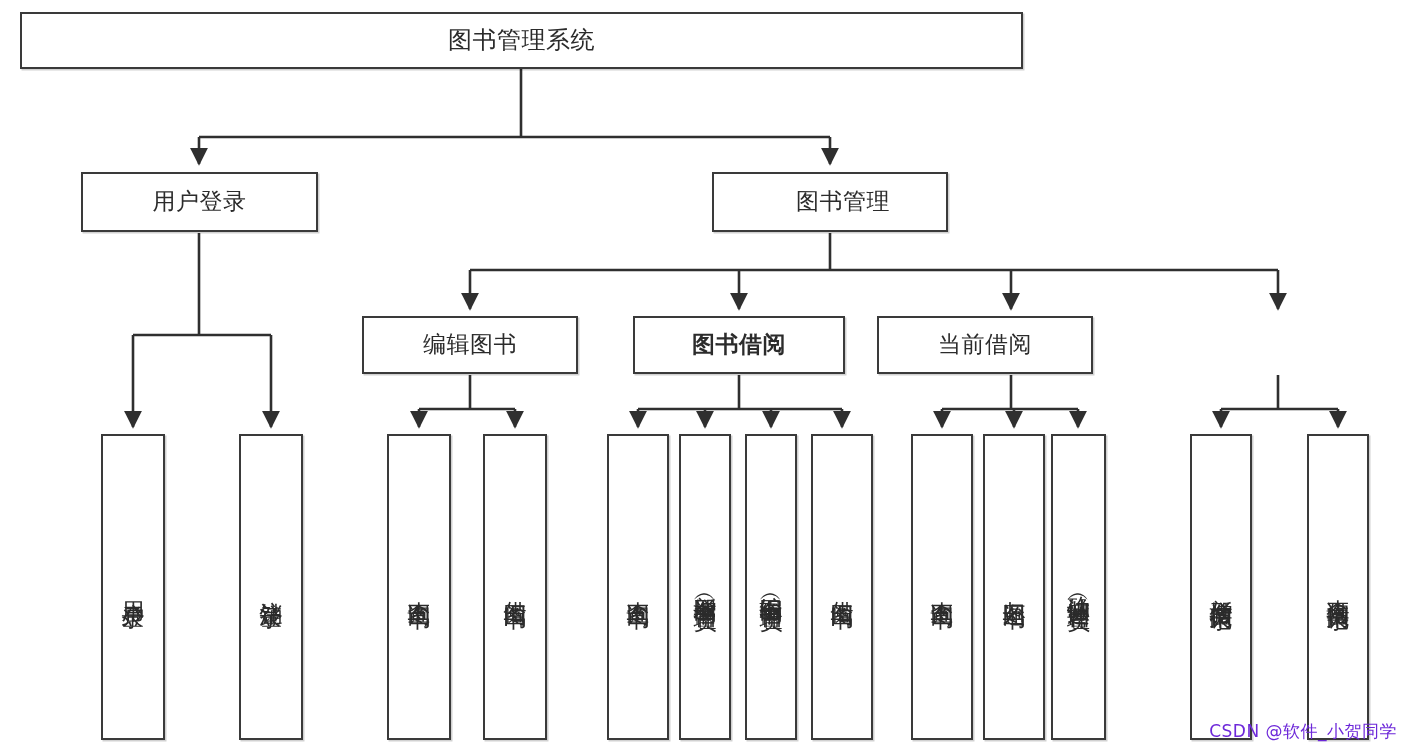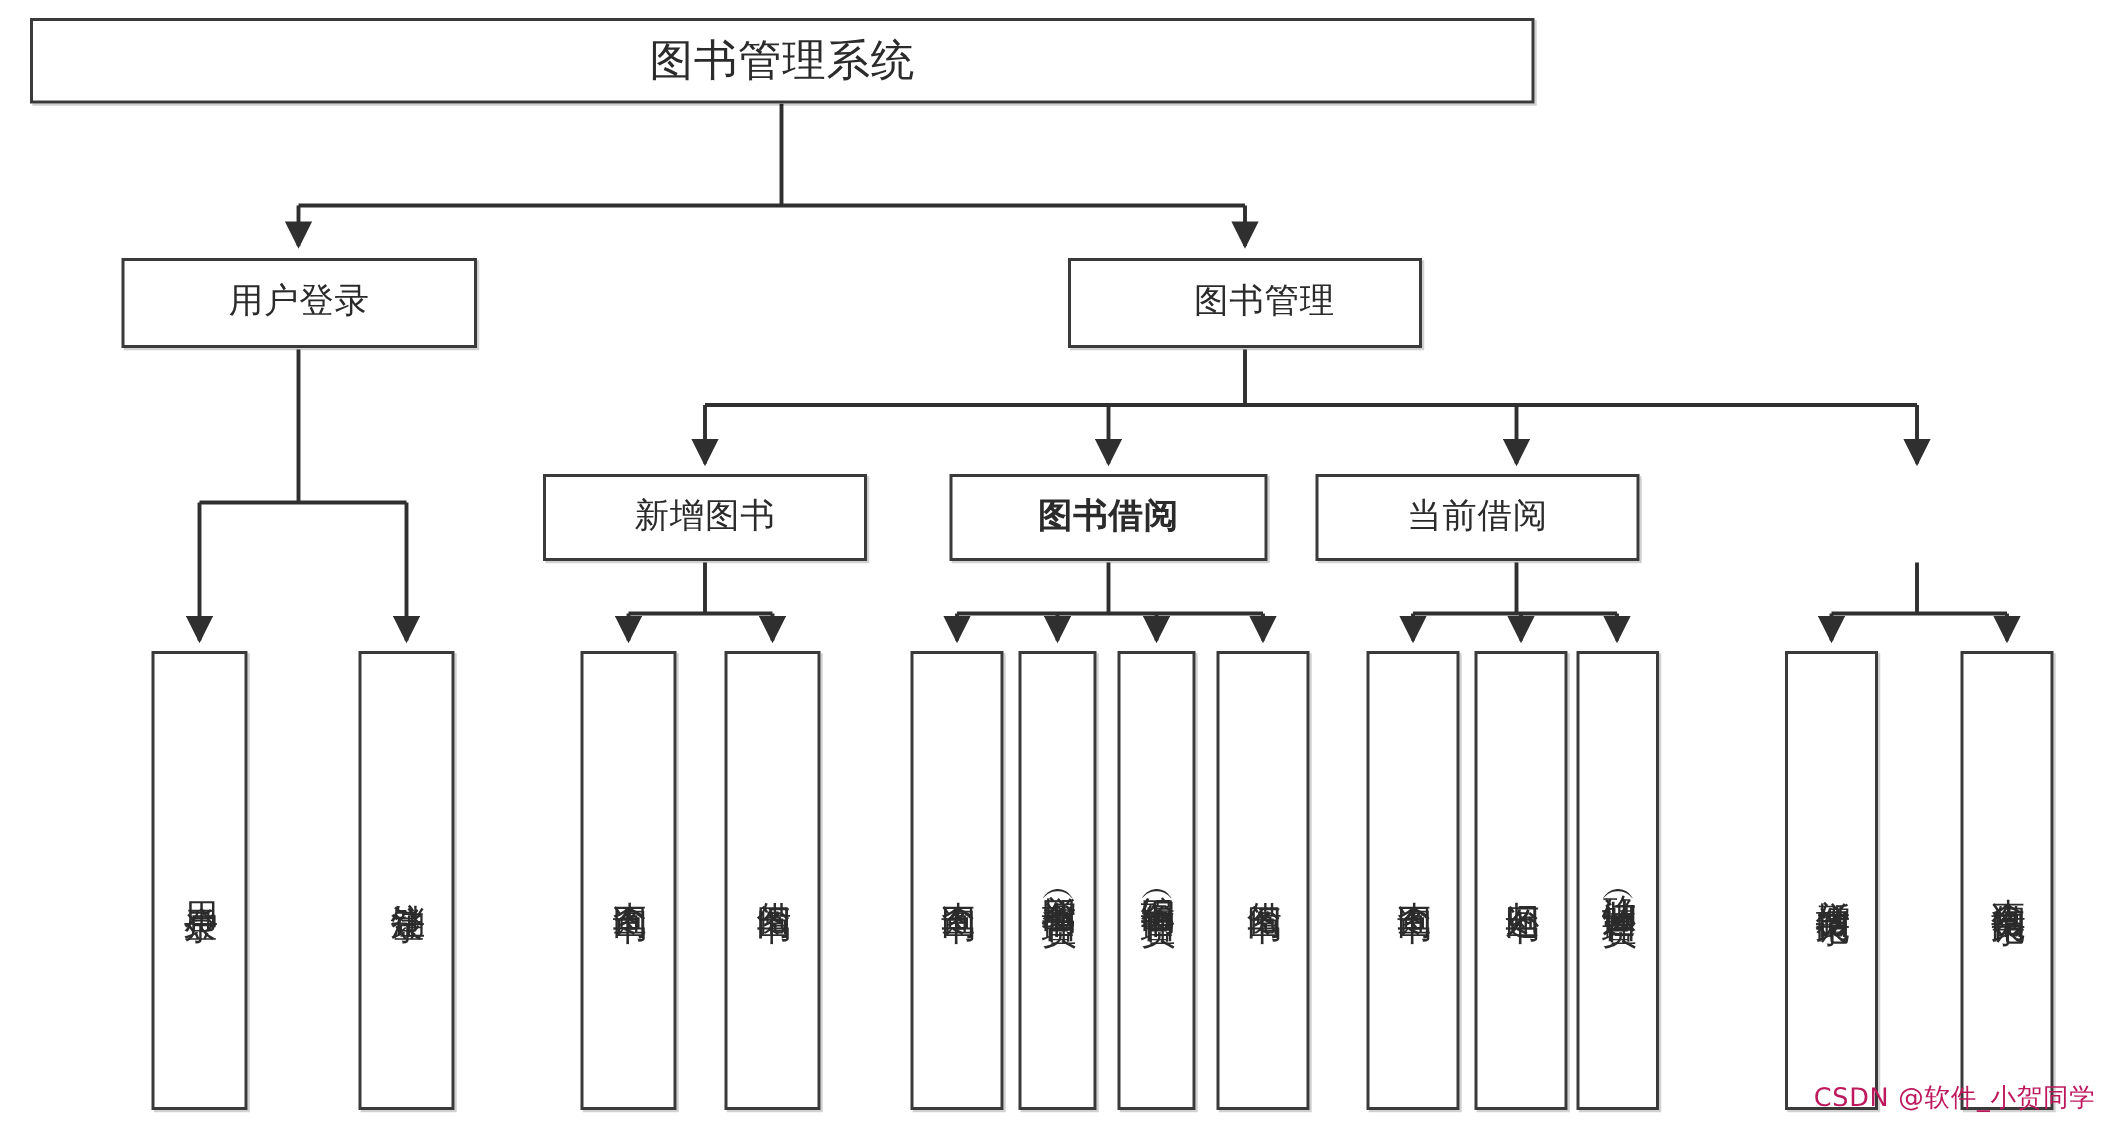--- a/index.html
+++ b/index.html
@@ -37,42 +37,43 @@
   .node .label {
     color: #2b2b2b;
     letter-spacing: 0.5px;
     white-space: nowrap;
   }
   .node.horiz .label {
     font-size: 23px;
     line-height: 1.1;
   }
   .node.root .label {
-    font-size: 29px;
+    font-size: 24px;
+    font-family: Liberation Serif, serif;
   }
   .node.leaf {
     align-items: center;
     justify-content: center;
     padding: 6px 0;
   }
   .node.leaf .label {
     writing-mode: vertical-rl;
     text-orientation: upright;
     font-size: 23px;
     line-height: 1.18;
     letter-spacing: 2px;
     white-space: normal;
     max-height: 100%;
   }
   #watermark {
     position: absolute;
     right: 8px;
     bottom: 4px;
     font-size: 17px;
-    color: #be185d;
+    color: #6d28d9;
     letter-spacing: 0.5px;
     z-index: 5;
     white-space: nowrap;
     margin-top: 11px;
   }
 </style>
 </head>
 <body>
 
 <div id="canvas">
@@ -134,21 +135,21 @@
   </div>
 
   <div class="node horiz" style="left:81px; top:172px; width:237px; height:60px;">
     <span class="label">用户登录</span>
   </div>
   <div class="node horiz" style="left:712px; top:172px; width:236px; height:60px;padding-left:26px;">
     <span class="label">图书管理</span>
   </div>
 
   <div class="node horiz" style="left:362px; top:316px; width:216px; height:58px;">
-    <span class="label">新增图书</span>
+    <span class="label">编辑图书</span>
   </div>
   <div class="node horiz" style="left:633px; top:316px; width:212px; height:58px;font-weight:bold;">
     <span class="label">图书借阅</span>
   </div>
   <div class="node horiz" style="left:877px; top:316px; width:216px; height:58px;">
     <span class="label">当前借阅</span>
   </div>
 
   <div class="node leaf" style="left:101px; top:434px; width:64px; height:306px;">
     <span class="label">用户登录</span>

